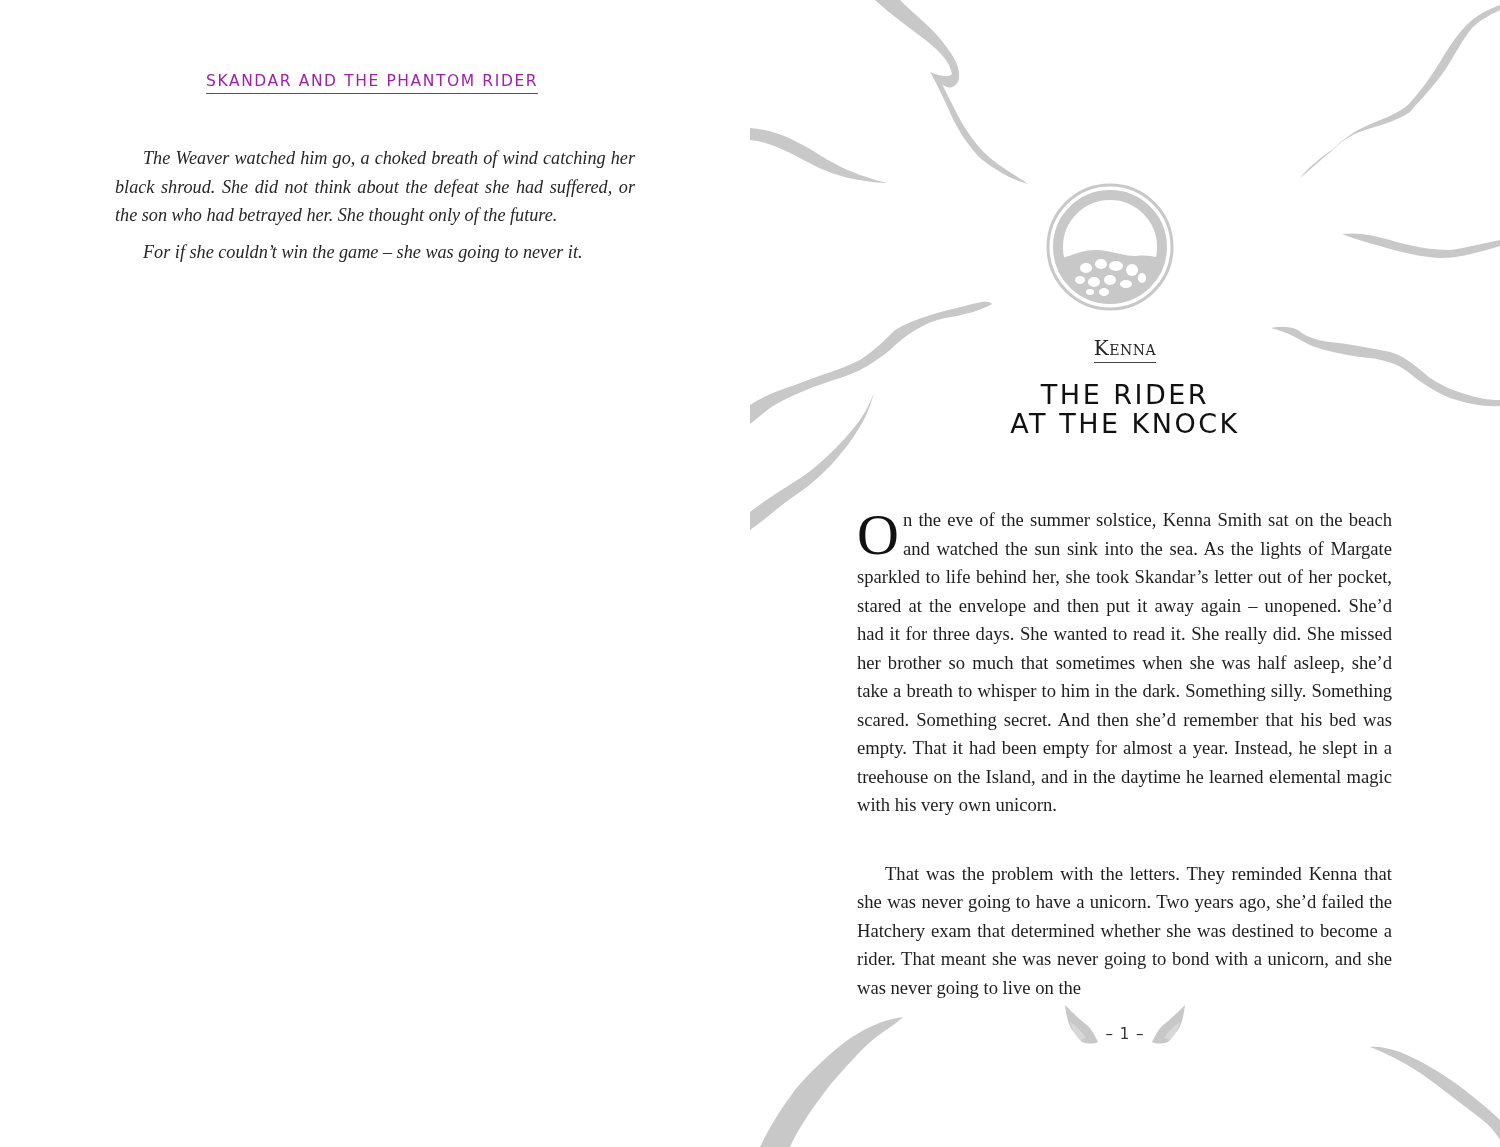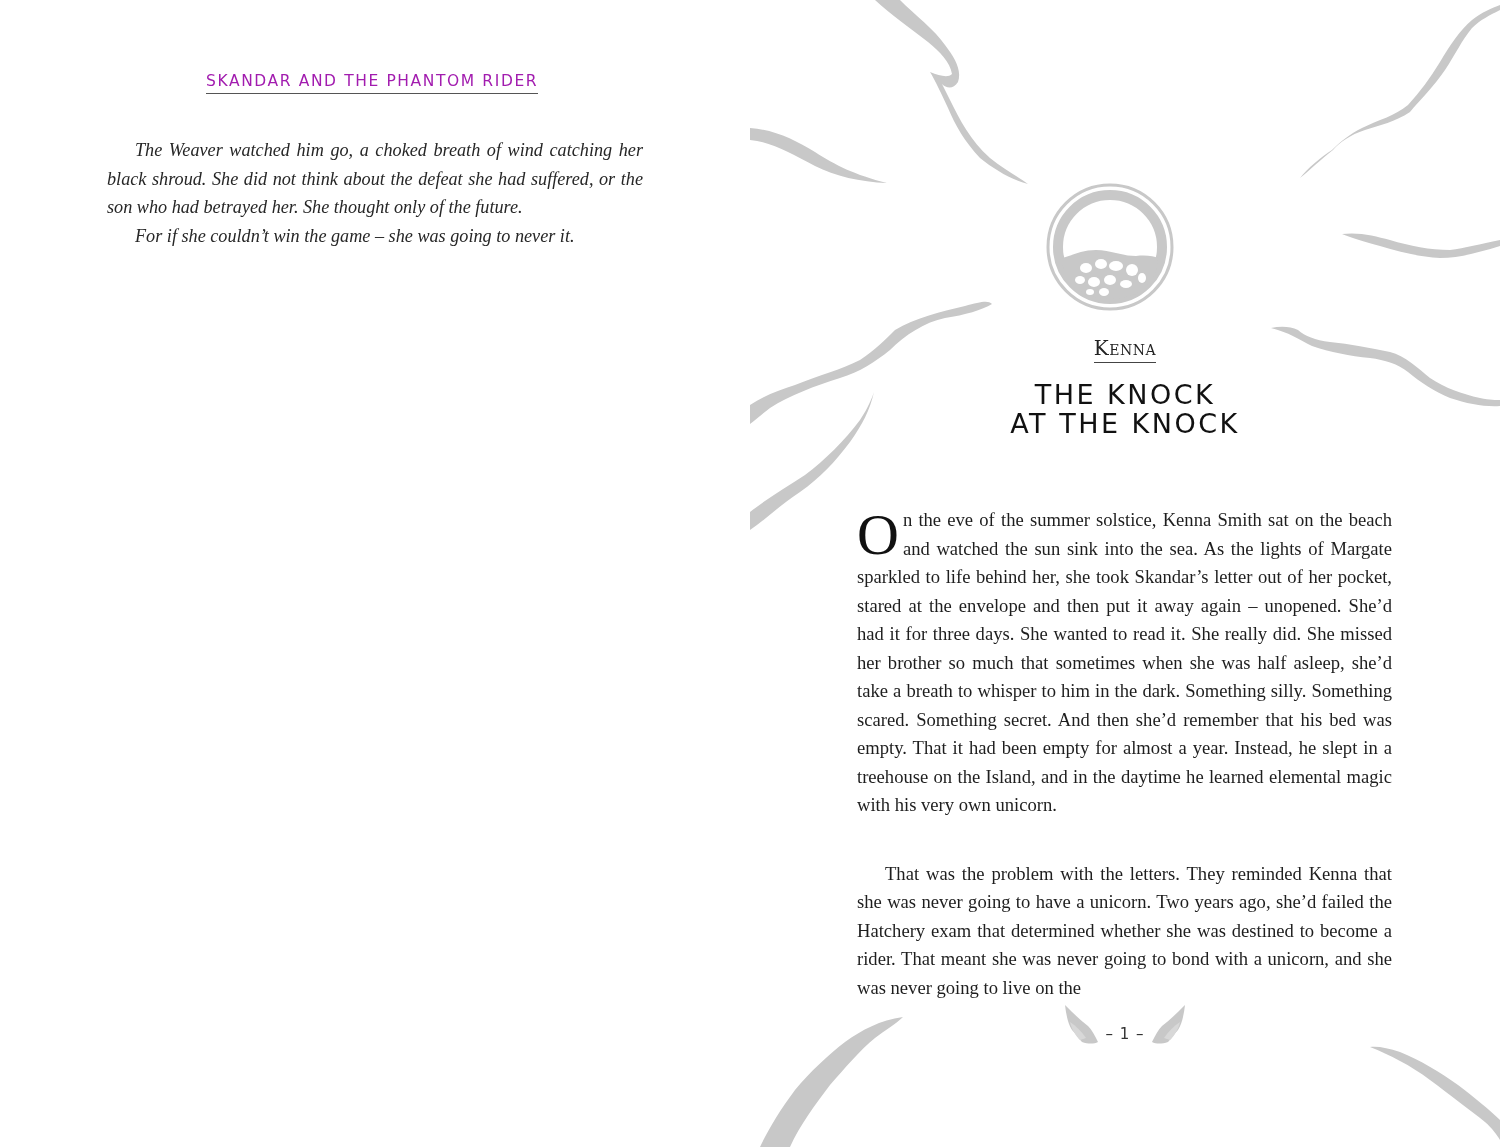--- a/index.html
+++ b/index.html
@@ -47,21 +47,21 @@
       position: absolute;
       left: 107px;
       top: 136px;
       width: 536px;
       font-style: italic;
       font-size: 18.2px;
       line-height: 28.7px;
       color: #262626;
     }
     .epilogue p {
-      margin: 0;
+      margin: 8px;
       text-indent: 28px;
       text-align: justify;
       text-align-last: left;
     }
 
     
     .streaks {
       position: absolute;
       left: 0;
       top: 0;
@@ -217,21 +217,21 @@
       <ellipse cx="44" cy="124" rx="4" ry="3"></ellipse>
       <ellipse cx="96" cy="110" rx="4" ry="5"></ellipse>
     </g>
   </svg>
 
   <div class="chapter-kicker">
     <span>Kenna</span>
   </div>
 
   <h1 class="chapter-title">
-    <div>THE KNOCK</div>
+    <div>THE RIDER</div>
     <div>AT THE KNOCK</div>
   </h1>
 
   <div class="body-text">
     <p><span class="dropcap">O</span><span>n the eve of the summer solstice, Kenna Smith sat on the beach and watched the sun sink into the sea. As the lights of Margate sparkled to life behind her, she took Skandar’s letter out of her pocket, stared at the envelope and then put it away again – unopened. She’d had it for three days. She wanted to read it. She really did. She missed her brother so much that sometimes when she was half asleep, she’d take a breath to whisper to him in the dark. Something silly. Something scared. Something secret. And then she’d remember that his bed was empty. That it had been empty for almost a year. Instead, he slept in a treehouse on the Island, and in the daytime he learned elemental magic with his very own unicorn.</span></p>
     <p class="indent">That was the problem with the letters. They reminded Kenna that she was never going to have a unicorn. Two years ago, she’d failed the Hatchery exam that determined whether she was destined to become a rider. That meant she was never going to bond with a unicorn, and she was never going to live on the</p>
   </div>
 
   <div class="folio">
     <svg width="150" height="50" viewBox="0 0 150 50" xmlns="http://www.w3.org/2000/svg">

